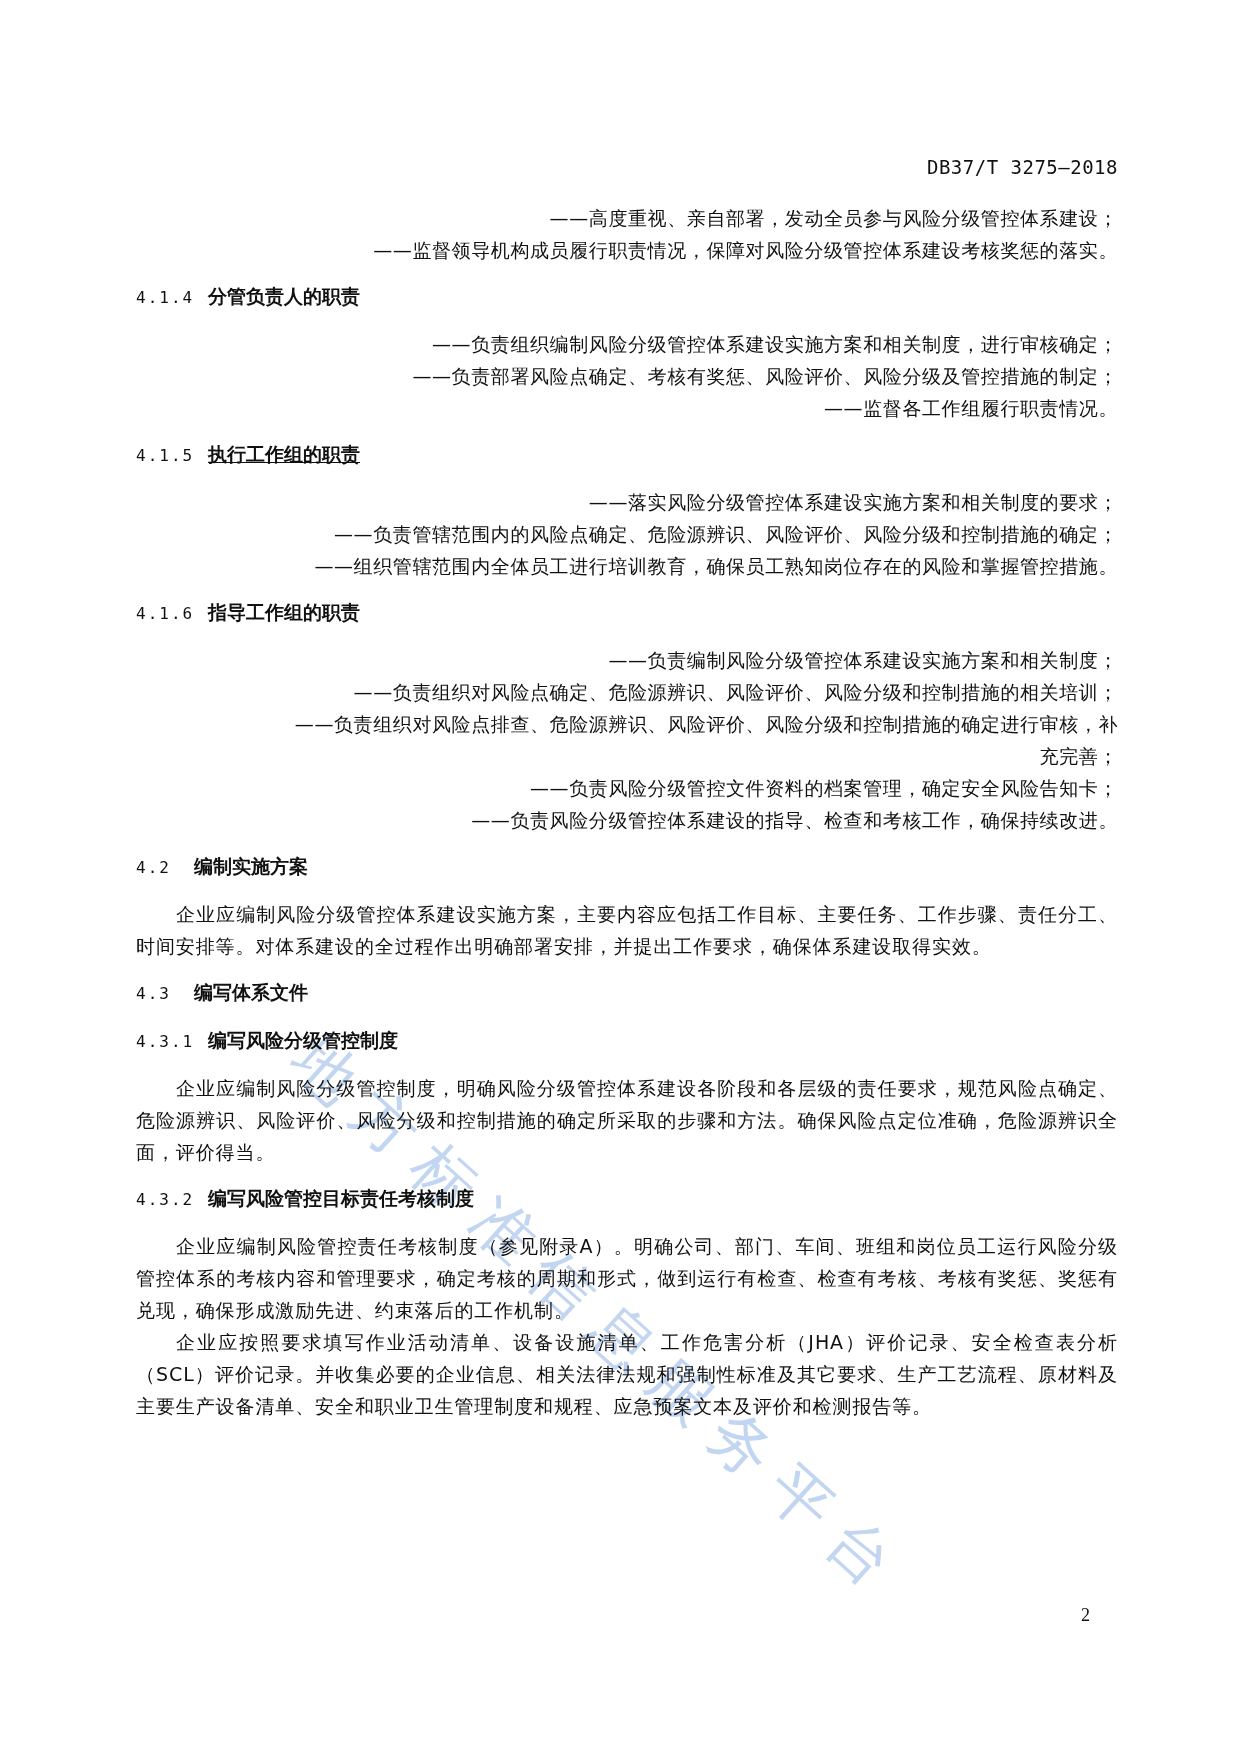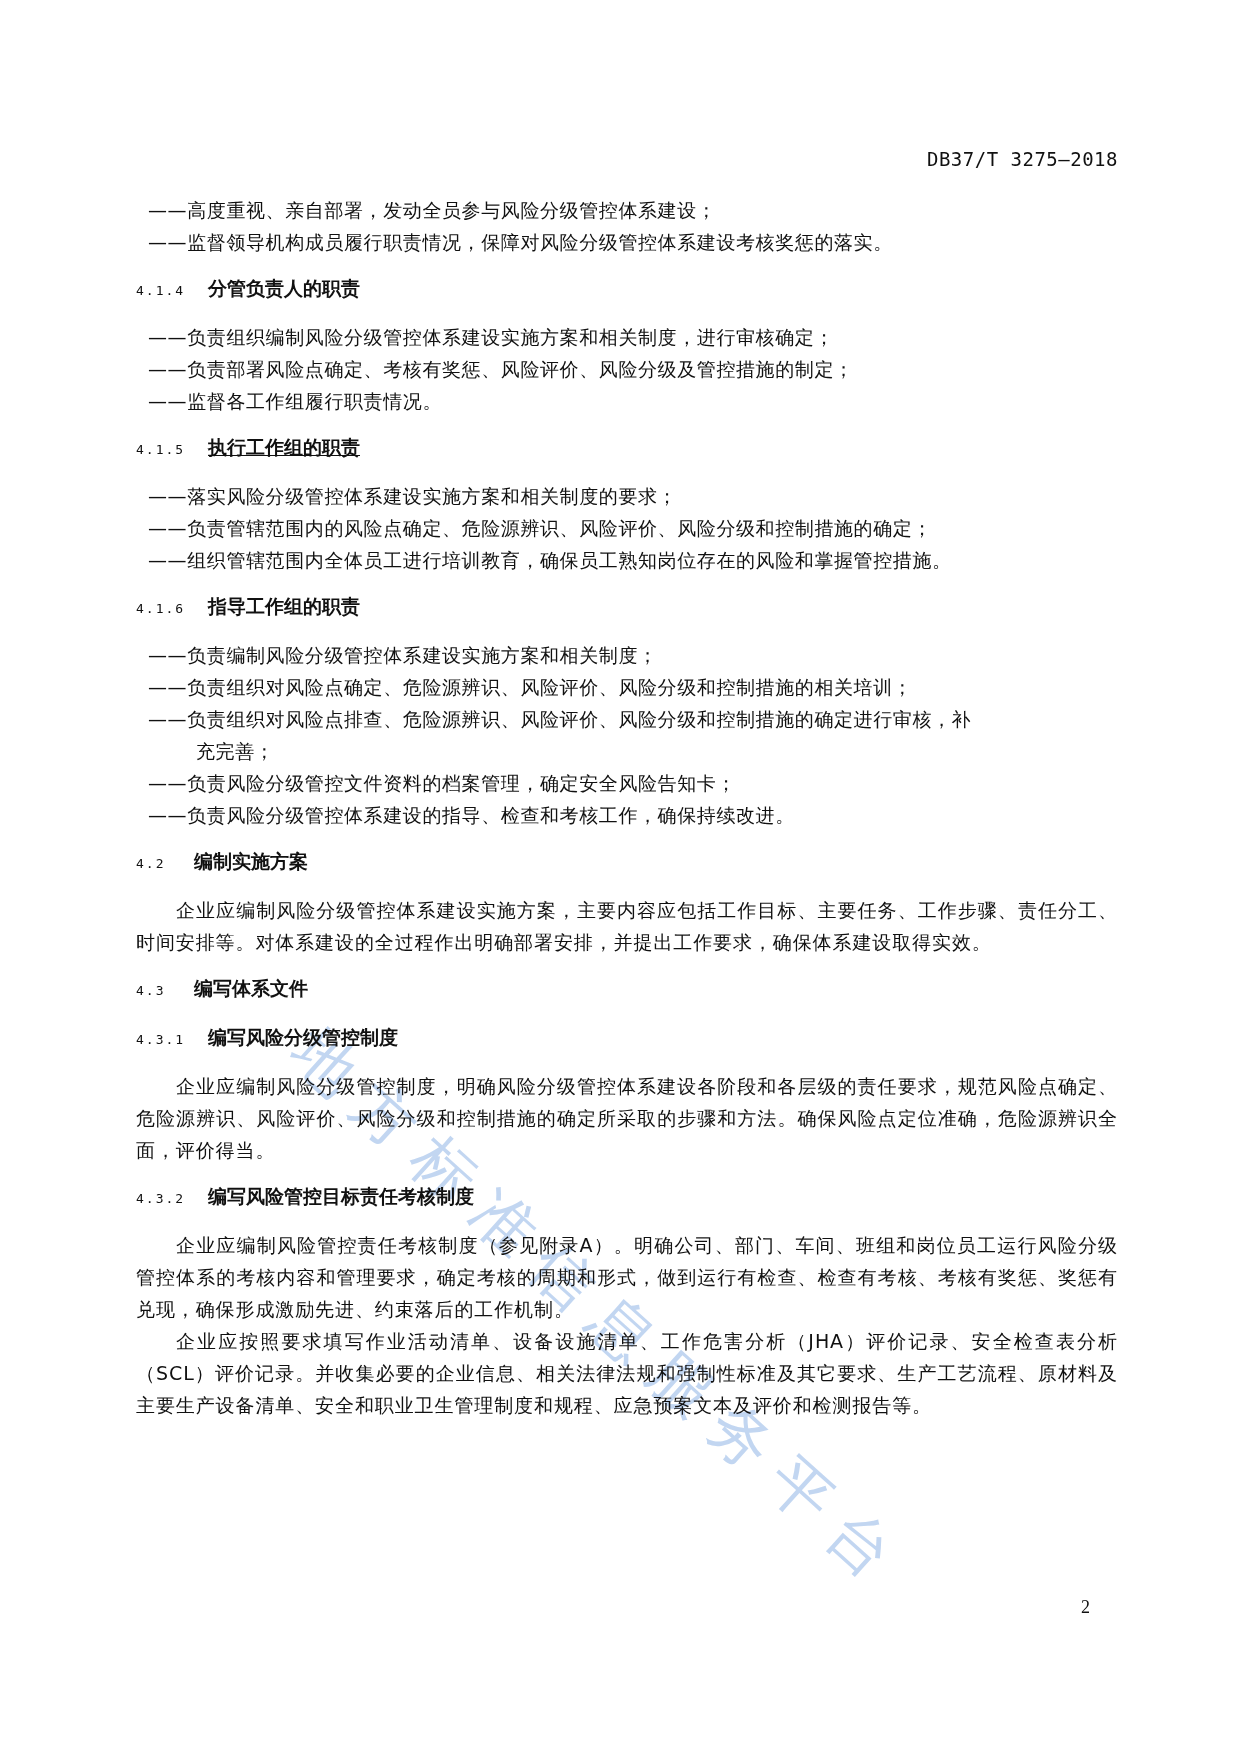--- a/index.html
+++ b/index.html
@@ -1,32 +1,32 @@
 <!DOCTYPE html>
 <html><head>
 <meta charset="utf-8">
 <style>
   html, body { margin: 0; padding: 0; background: #ffffff; }
   body { width: 1240px; height: 1755px; position: relative; overflow: hidden;
          font-family: "DejaVu Sans", "Liberation Sans", sans-serif; color: #111; }
-  .page { position: absolute; left: 0; top: 0; width: 1240px; height: 1483px; }
+  .page { position: absolute; left: 0; top: 8px; width: 1240px; height: 1483px; }
   .std-code { position: absolute; right: 122px; top: 148px; font-size: 19px;
               font-family: "DejaVu Sans Mono", "Liberation Mono", monospace; letter-spacing: 0.5px; }
   .content { position: absolute; left: 148px; top: 194px; width: 970px; }
   .line { font-size: 19px; line-height: 32px; white-space: nowrap; letter-spacing: 0.6px; }
   .dash-cont { padding-left: 68px; }
   .heading { font-size: 19px; line-height: 32px; margin-top: 14px; margin-bottom: 14px; font-weight: bold; }
-  .heading .num { font-weight: normal; display: inline-block; width: 72px; font-family: "DejaVu Sans Mono", monospace; font-size: 13px; letter-spacing: 2px; }
+  .heading .num { font-weight: normal; display: inline-block; width: 72px; font-family: "DejaVu Sans Mono", monospace; font-size: 16px; letter-spacing: 2px; }
   .heading .num.short { width: 58px; }
   .para { font-size: 19px; line-height: 32px; text-indent: 40px; text-align: justify; letter-spacing: 0.9px; white-space: normal; }
   .watermark { position: absolute; left: 330px; top: 1010px; font-size: 62px; color: rgba(120,165,225,0.45);
                transform: rotate(42deg); transform-origin: left top; letter-spacing: 18px; white-space: nowrap;
                font-family: "DejaVu Serif", serif; pointer-events: none; }
   .page-num { position: absolute; right: 150px; top: 1597px; font-size: 18px; font-family: "Liberation Serif", serif; }
-  .block { margin-bottom: 0; }
+  .block { margin-bottom: 0; text-align: right; }
 </style>
 </head>
 <body>
 
 <div class="page">
   <div class="std-code">DB37/T 3275—2018</div>
 
   <div class="watermark">地方标准信息服务平台</div>
 
   <div class="content">

